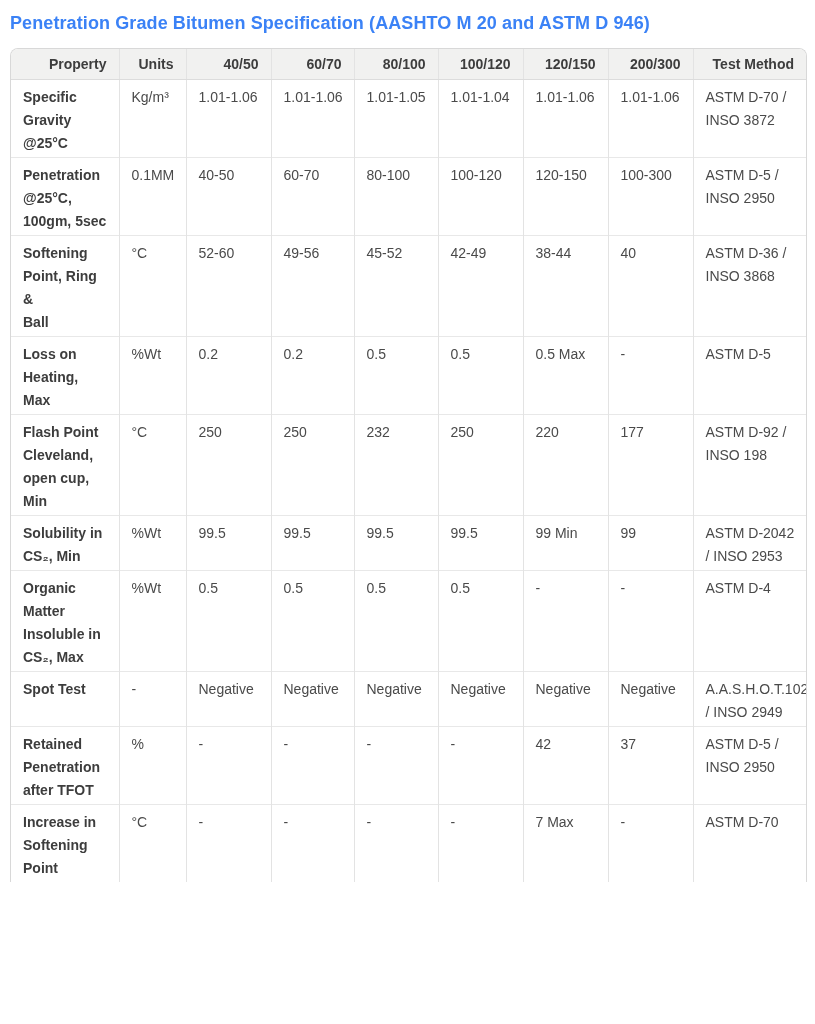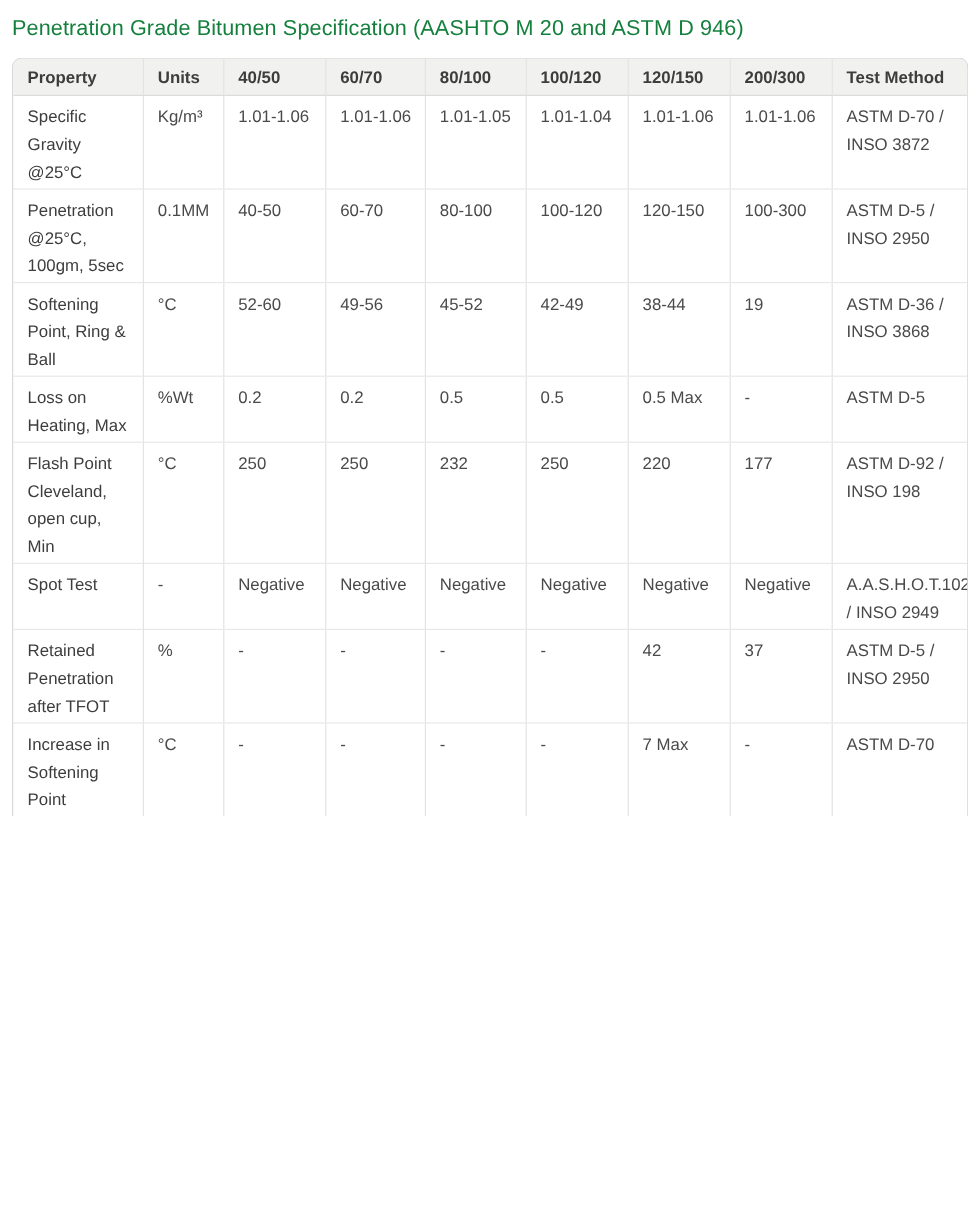--- a/index.html
+++ b/index.html
@@ -2,44 +2,44 @@
 <html><head>
 <meta charset="utf-8">
 <style>
   html,body{margin:0;padding:0;}
   body{
     width:815px;height:1024px;overflow:hidden;background:#ffffff;
     font-family:"Liberation Sans",sans-serif;
     -webkit-font-smoothing:antialiased;
   }
   h1.page-title{
-    font-size:18px;font-weight:400;color:#15803d;
+    font-size:18px;font-weight:700;color:#3b82f6;
     margin:9px 10px 10px 10px;line-height:29px;letter-spacing:.1px;
   }
   .table-wrap{
     margin-left:10px;width:795px;
     border:1px solid #d8d8d8;border-bottom:none;
     border-radius:8px 8px 0 0;overflow:hidden;
   }
   table.spec-table{
     border-collapse:collapse;table-layout:fixed;width:795px;font-size:14px;
   }
   thead th{
-    background:#f1f1f0;color:#3d3d3d;font-weight:700;text-align:left;
+    background:#f1f1f0;color:#3d3d3d;font-weight:700;text-align:right;
     padding:6px 12px;line-height:18px;font-size:14px;
     border-bottom:1px solid #dcdcdc;
     margin-top:47px;
   }
   th + th, td + td{border-left:1px solid #e3e3e3;}
   tbody tr + tr td{border-top:1px solid #e8e8e8;}
   td{
     vertical-align:top;padding:6px 12px 2px 12px;line-height:23px;
     color:#4a4a4a;
   }
-  td.prop{font-weight:400;color:#3d3d3d;white-space:pre-line;}
+  td.prop{font-weight:700;color:#3d3d3d;white-space:pre-line;}
   td.unit{white-space:nowrap;}
   td.val{white-space:nowrap;}
   td.tm{white-space:pre-line;padding-right:6px;}
   .italic{}
 </style>
 </head>
 <body>
 
 <h1 class="page-title">Penetration Grade Bitumen Specification (AASHTO M 20 and ASTM D 946)</h1>
 
@@ -101,21 +101,21 @@
     <tr>
       <td class="prop">Softening
 Point, Ring &amp;
 Ball</td>
       <td class="unit">°C</td>
       <td class="val">52-60</td>
       <td class="val">49-56</td>
       <td class="val">45-52</td>
       <td class="val">42-49</td>
       <td class="val">38-44</td>
-      <td class="val">19</td>
+      <td class="val">40</td>
       <td class="tm">ASTM D-36 /
 INSO 3868</td>
     </tr>
     <tr>
       <td class="prop">Loss on
 Heating, Max</td>
       <td class="unit">%Wt</td>
       <td class="val">0.2</td>
       <td class="val">0.2</td>
       <td class="val">0.5</td>
@@ -133,20 +133,47 @@
       <td class="val">250</td>
       <td class="val">250</td>
       <td class="val">232</td>
       <td class="val">250</td>
       <td class="val">220</td>
       <td class="val">177</td>
       <td class="tm">ASTM D-92 /
 INSO 198</td>
     </tr>
     <tr>
+      <td class="prop">Solubility in
+CS₂, Min</td>
+      <td class="unit">%Wt</td>
+      <td class="val">99.5</td>
+      <td class="val">99.5</td>
+      <td class="val">99.5</td>
+      <td class="val">99.5</td>
+      <td class="val">99 Min</td>
+      <td class="val">99</td>
+      <td class="tm">ASTM D-2042
+/ INSO 2953</td>
+    </tr>
+    <tr>
+      <td class="prop">Organic
+Matter
+Insoluble in
+CS₂, Max</td>
+      <td class="unit">%Wt</td>
+      <td class="val">0.5</td>
+      <td class="val">0.5</td>
+      <td class="val">0.5</td>
+      <td class="val">0.5</td>
+      <td class="val">-</td>
+      <td class="val">-</td>
+      <td class="tm">ASTM D-4</td>
+    </tr>
+    <tr>
       <td class="prop">Spot Test</td>
       <td class="unit">-</td>
       <td class="val">Negative</td>
       <td class="val">Negative</td>
       <td class="val">Negative</td>
       <td class="val">Negative</td>
       <td class="val">Negative</td>
       <td class="val">Negative</td>
       <td class="tm italic">A.A.S.H.O.T.102
 / INSO 2949</td>

